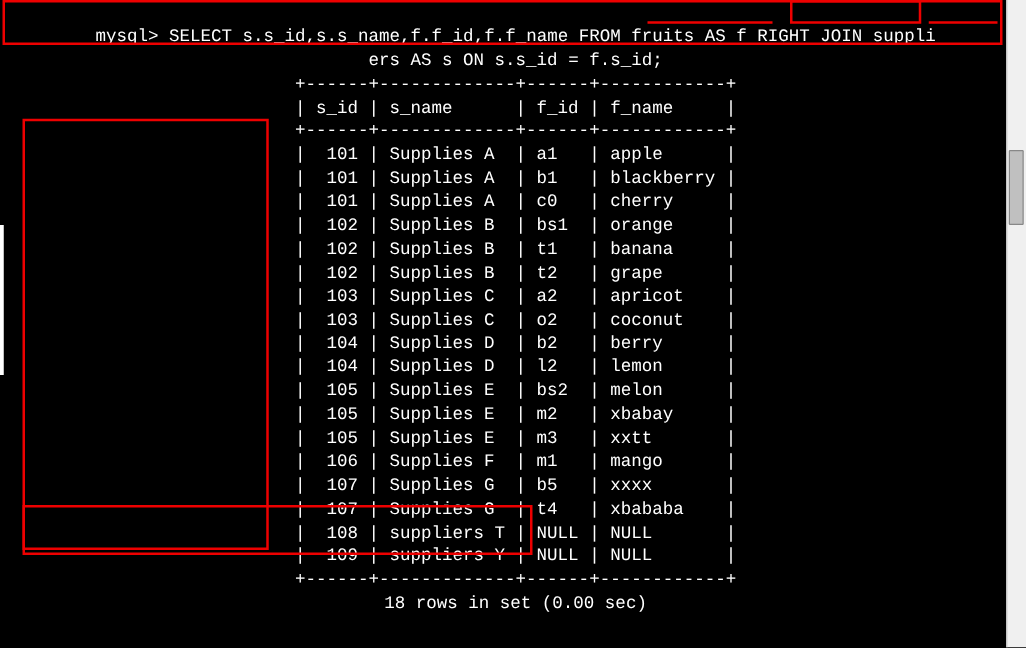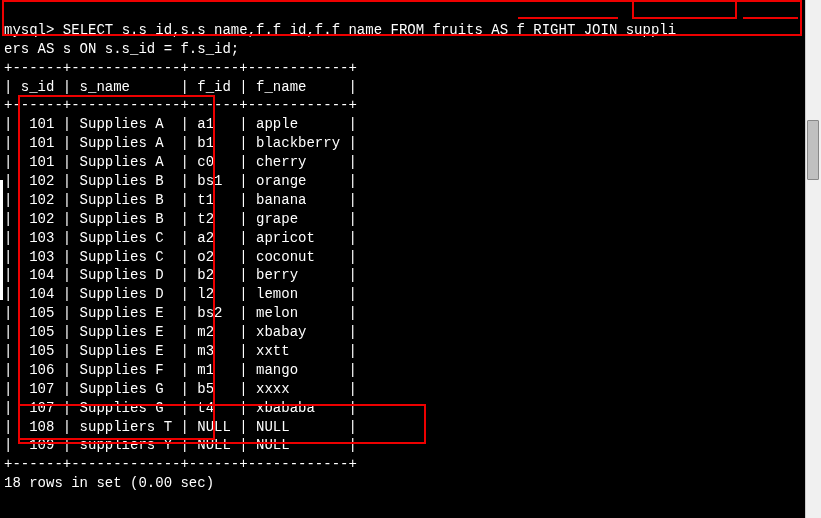--- a/index.html
+++ b/index.html
@@ -11,20 +11,21 @@
       line-height: 1.35;
       width: 821px;
       height: 518px;
       overflow: hidden;
       position: relative;
       padding: 2px 0;
     }
     .terminal {
       white-space: pre;
       padding-left: 4px;
+      text-align: center;
     }
     .highlight-box {
       position: absolute;
       border: 2px solid #e00;
       pointer-events: none;
     }
     .underline-red {
       position: absolute;
       height: 2px;
       background: #e00;

